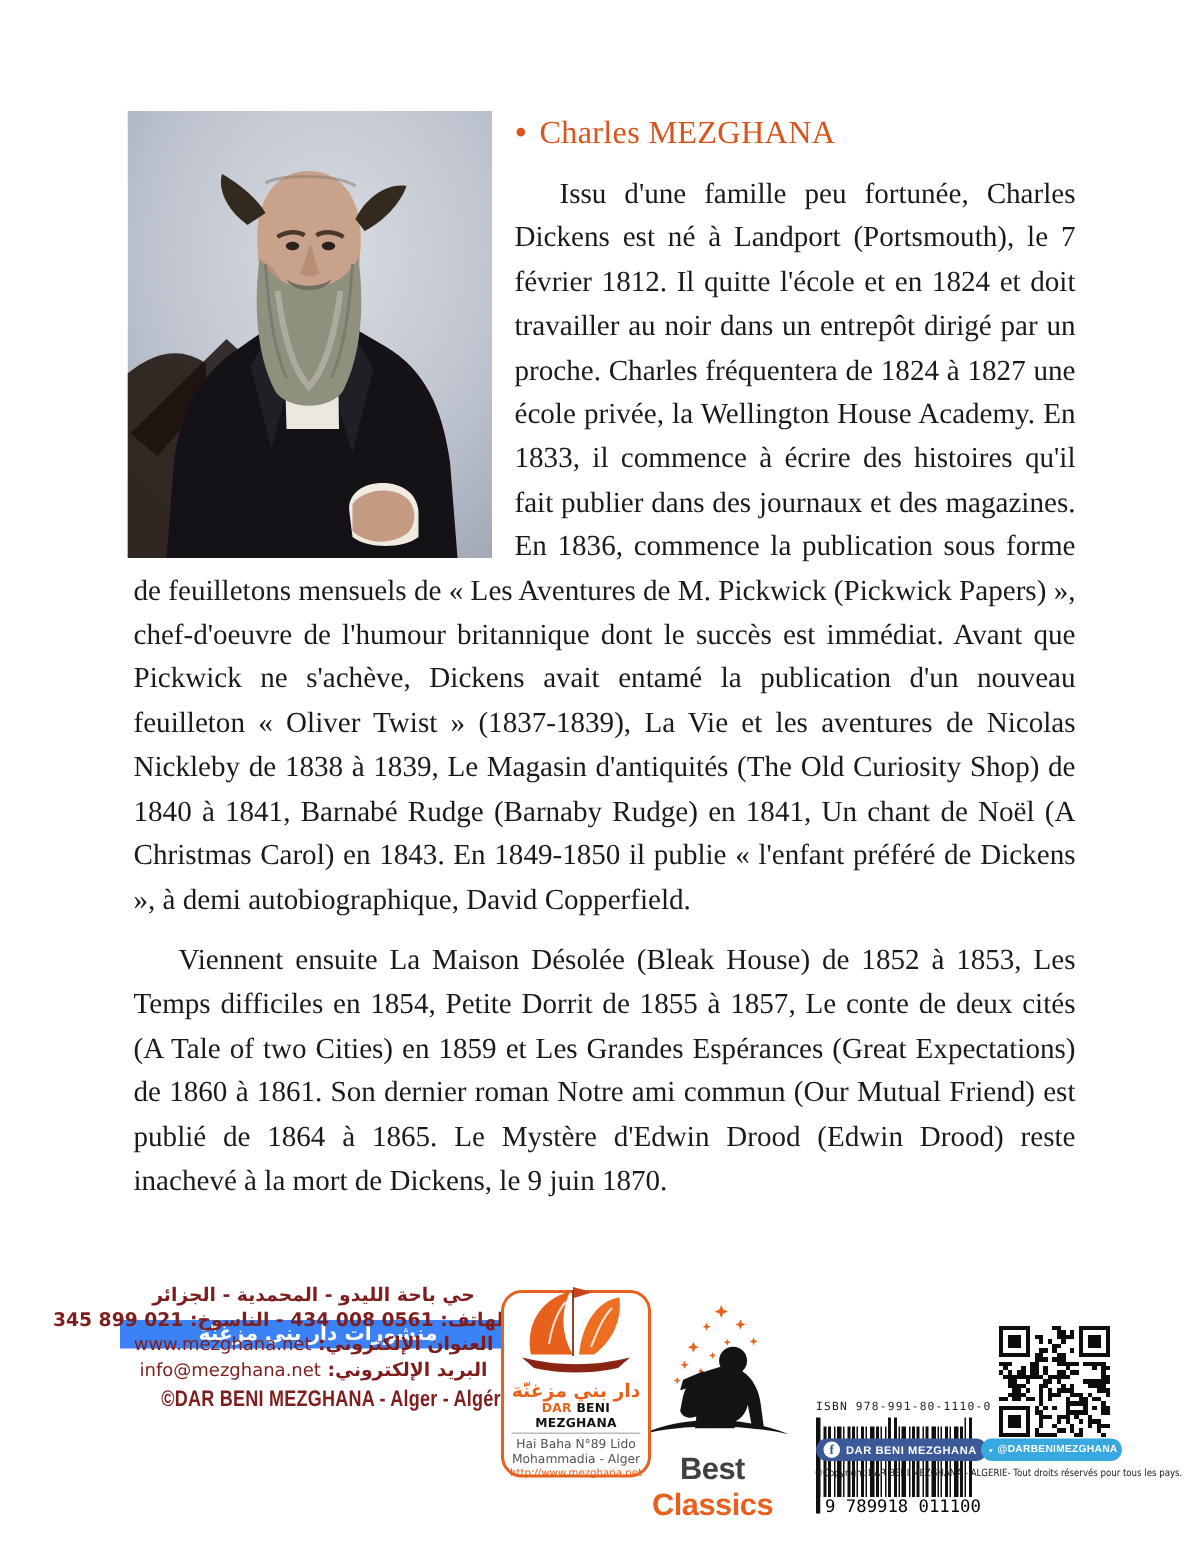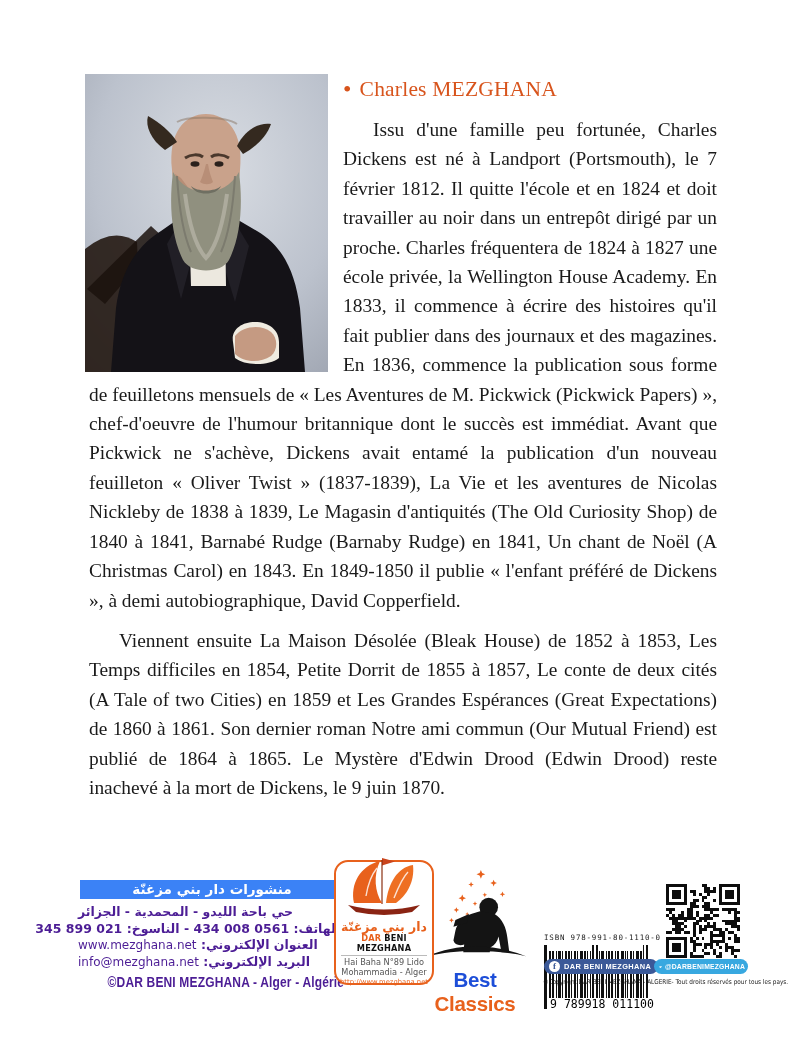--- a/index.html
+++ b/index.html
@@ -12,39 +12,39 @@
   h1.title{margin:0;padding:16px 0 12px 18px;font-size:21.5px;font-weight:normal;
            color:#d8541c;letter-spacing:.2px;}
   h1.title .bullet{font-size:24px;vertical-align:-1px;margin-right:8px;}
   .content p{margin:0 0 11px 4px;font-size:19.4px;line-height:29.4px;text-align:justify;
              text-indent:30px;}
   
   .ftr{position:absolute;font-family:"DejaVu Sans","Liberation Sans",sans-serif;}
   .black-bar{left:80px;top:880px;width:264px;height:19px;background:#3b82f6;z-index:1;}
   .black-bar span{display:block;color:#fff;font-weight:bold;font-size:13.5px;line-height:19px;
                   text-align:center;direction:rtl;}
-  .pub-info{left:78px;top:904px;width:262px;text-align:left;z-index:1;color:#4c1d95;}
+  .pub-info{left:78px;top:855px;width:262px;text-align:center;z-index:1;color:#7f1d1d;}
   .ar-line{direction:rtl;font-size:12.5px;font-weight:bold;line-height:16.5px;white-space:nowrap;}
   .ar-line .val{font-weight:normal;font-size:12px;}
   .latin-line{margin-top:3px;font-weight:800;font-size:15px;white-space:nowrap;
               display:inline-block;transform:scaleX(.8);transform-origin:center;
               font-family:"Liberation Sans",sans-serif;letter-spacing:.2px;}
   .badge{left:334px;top:860px;width:100px;height:125px;background:#fff;border:2px solid #e8611c;
          border-radius:14px;box-sizing:border-box;text-align:center;z-index:3;overflow:visible;}
   .badge .boat{margin-top:-4px;}
   .badge .ar-name{direction:rtl;color:#e8611c;font-weight:bold;font-size:12.5px;line-height:13px;}
   .badge .en-name{font-size:8.2px;font-weight:800;letter-spacing:.2px;line-height:10px;
                   border-bottom:1px solid #bbb;padding-bottom:2px;margin:0 5px 2px 5px;color:#111;}
   .badge .en-name .d{color:#e8611c;}
   .badge .addr{font-size:8.2px;line-height:9.8px;color:#555;}
   .badge .url{font-size:6.8px;line-height:9px;color:#e8611c;}
   .best{left:414px;top:866px;width:122px;text-align:center;z-index:1;}
   .best .bc-text{font-size:20.5px;font-weight:800;letter-spacing:-.3px;
                  font-family:"Liberation Sans",sans-serif;}
-  .best .bc-text .b1{color:#1d4ed8;}
+  .best .bc-text .b1{color:#404040;}
   .best .bc-text .b2{color:#e8611c;}
   .barcode{left:544px;top:886px;width:116px;z-index:1;margin-top:47px;}
   .isbn-label{font-family:"DejaVu Sans Mono","Liberation Mono",monospace;font-size:7.5px;
               letter-spacing:.8px;white-space:nowrap;color:#1a1a1a;text-align:center;}
   .bars{position:relative;height:66px;margin-top:2px;display:flex;align-items:center;}
   .bars i{display:block;background:#101010;}
   .ean-digits{position:absolute;left:3px;bottom:0;right:3px;background:#fff;text-align:center;
               font-family:"DejaVu Sans Mono","Liberation Mono",monospace;font-size:11.5px;
               line-height:12px;color:#000;white-space:nowrap;}
   .qr{left:666px;top:884px;width:74px;height:74px;z-index:1;}

